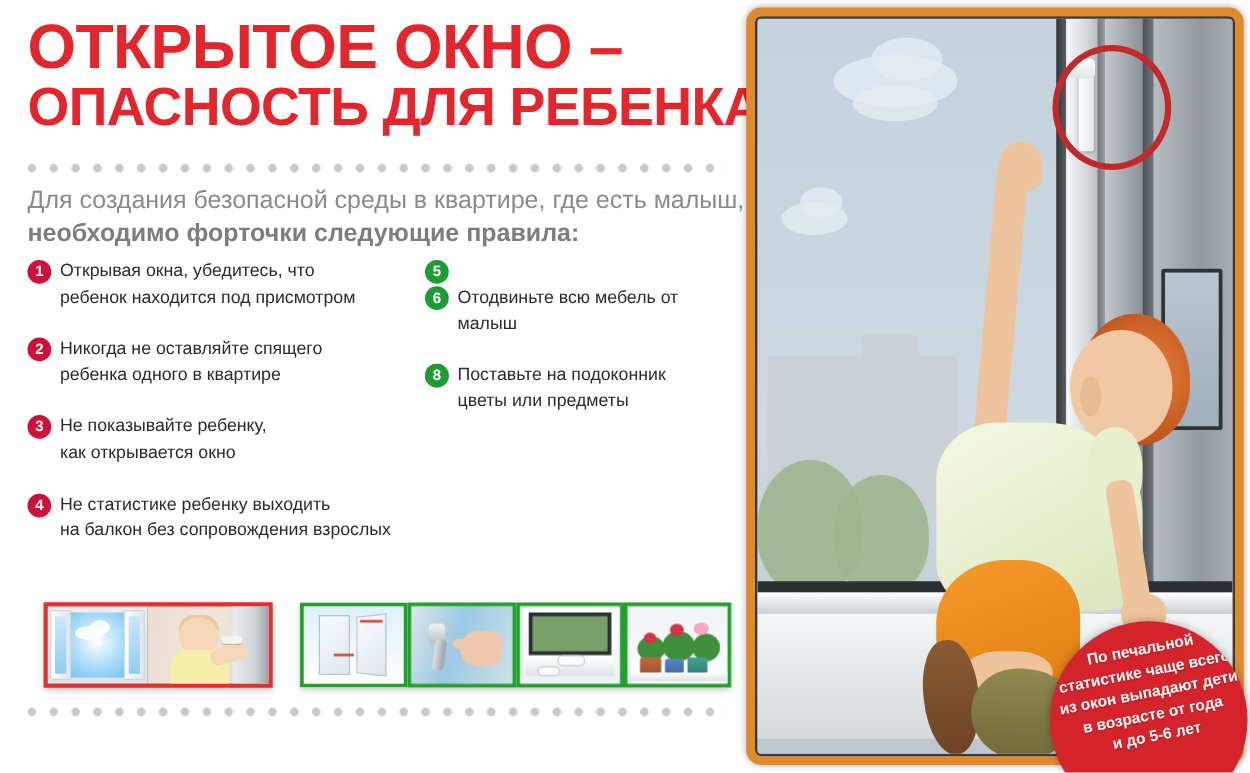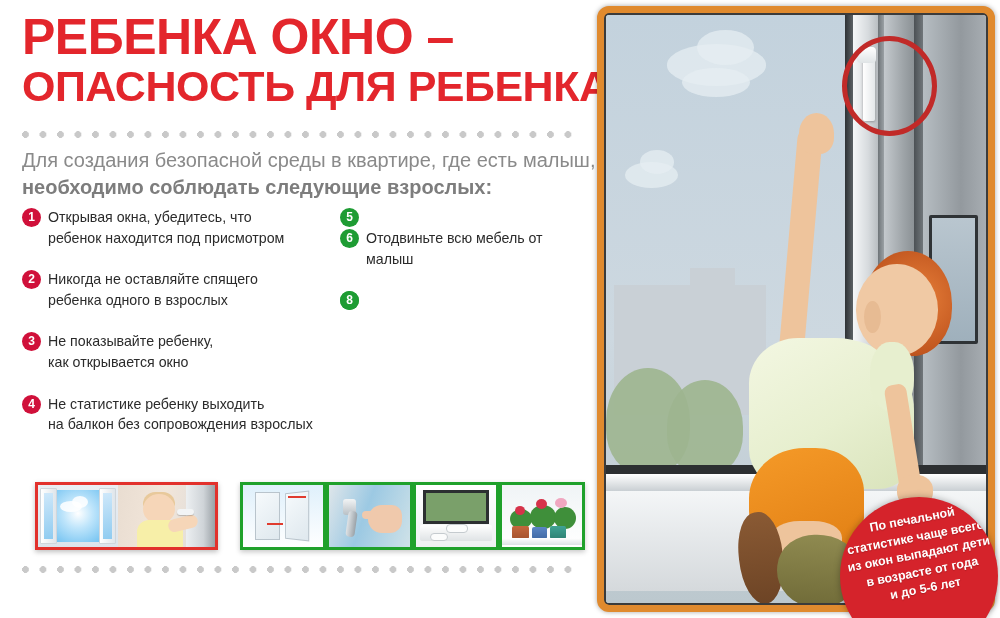--- a/index.html
+++ b/index.html
@@ -283,43 +283,43 @@
   }
 </style>
 </head>
 <body>
 
 <div class="poster">
 
   <div class="left-panel">
 
     <div class="title-block">
-      <div class="title-line title-line-1">РЕБЕНКА ОКНО –</div>
+      <div class="title-line title-line-1">ОТКРЫТОЕ ОКНО –</div>
       <div class="title-line title-line-2">ОПАСНОСТЬ ДЛЯ РЕБЕНКА!</div>
     </div>
 
     <div class="dotrow dotrow-top"></div>
 
     <div class="subtitle">
       <div class="sub-line sub-line-1">Для создания безопасной среды в квартире, где есть малыш,</div>
-      <div class="sub-line sub-line-2">необходимо соблюдать следующие взрослых:</div>
+      <div class="sub-line sub-line-2">необходимо форточки следующие правила:</div>
     </div>
 
     <div class="rules">
 
       <div class="rule-col rule-col-left">
         <div class="rule">
           <div class="rule-badge badge-red">1</div>
           <div class="rule-text">Открывая окна, убедитесь, что
 ребенок находится под присмотром</div>
         </div>
         <div class="rule">
           <div class="rule-badge badge-red">2</div>
           <div class="rule-text">Никогда не оставляйте спящего
-ребенка одного в взрослых</div>
+ребенка одного в квартире</div>
         </div>
         <div class="rule">
           <div class="rule-badge badge-red">3</div>
           <div class="rule-text">Не показывайте ребенку,
 как открывается окно</div>
         </div>
         <div class="rule">
           <div class="rule-badge badge-red">4</div>
           <div class="rule-text">Не статистике ребенку выходить
 на балкон без сопровождения взрослых</div>
@@ -332,20 +332,22 @@
         </div>
         <div class="rule">
           <div class="rule-badge badge-green">6</div>
           <div class="rule-text">Отодвиньте всю мебель от малыш</div>
         </div>
         <div class="rule">
           <div class="rule-badge badge-green">7</div>
         </div>
         <div class="rule">
           <div class="rule-badge badge-green">8</div>
+          <div class="rule-text">Поставьте на подоконник
+цветы или предметы</div>
         </div>
       </div>
 
     </div>
 
     <div class="strip strip-red">
       <div class="thumb thumb-openwindow">
         <div class="ow-sky"></div>
         <div class="ow-cloud" style="left:22px;top:16px;width:22px;height:11px;"></div>
         <div class="ow-cloud" style="left:34px;top:11px;width:16px;height:12px;"></div>

